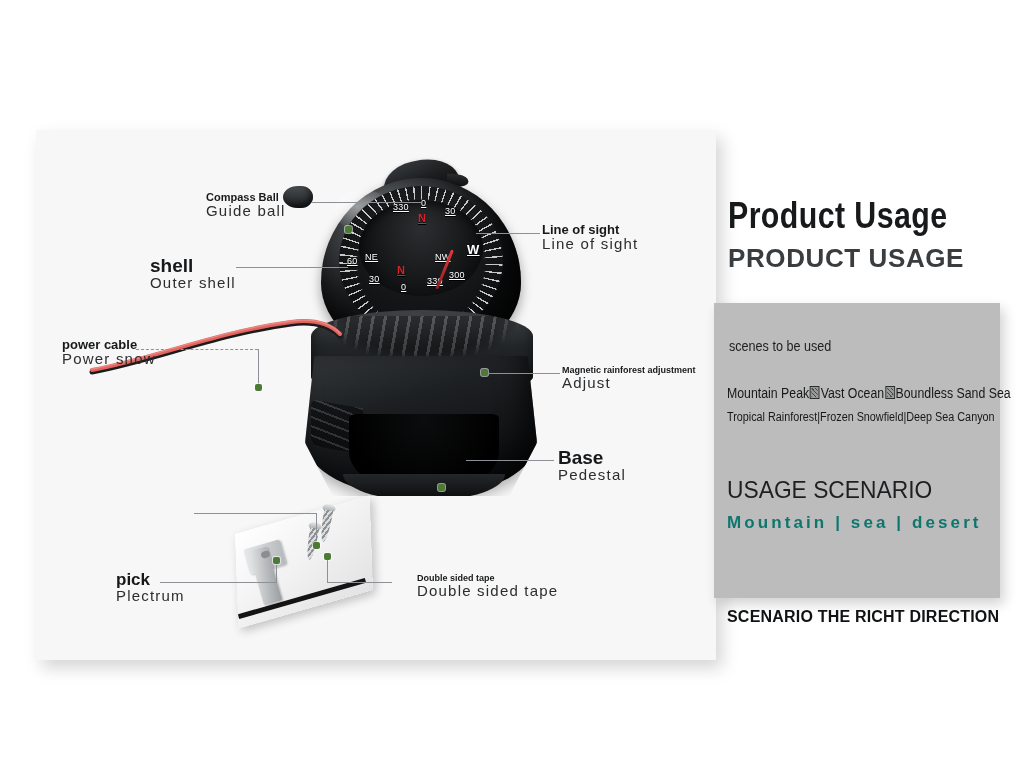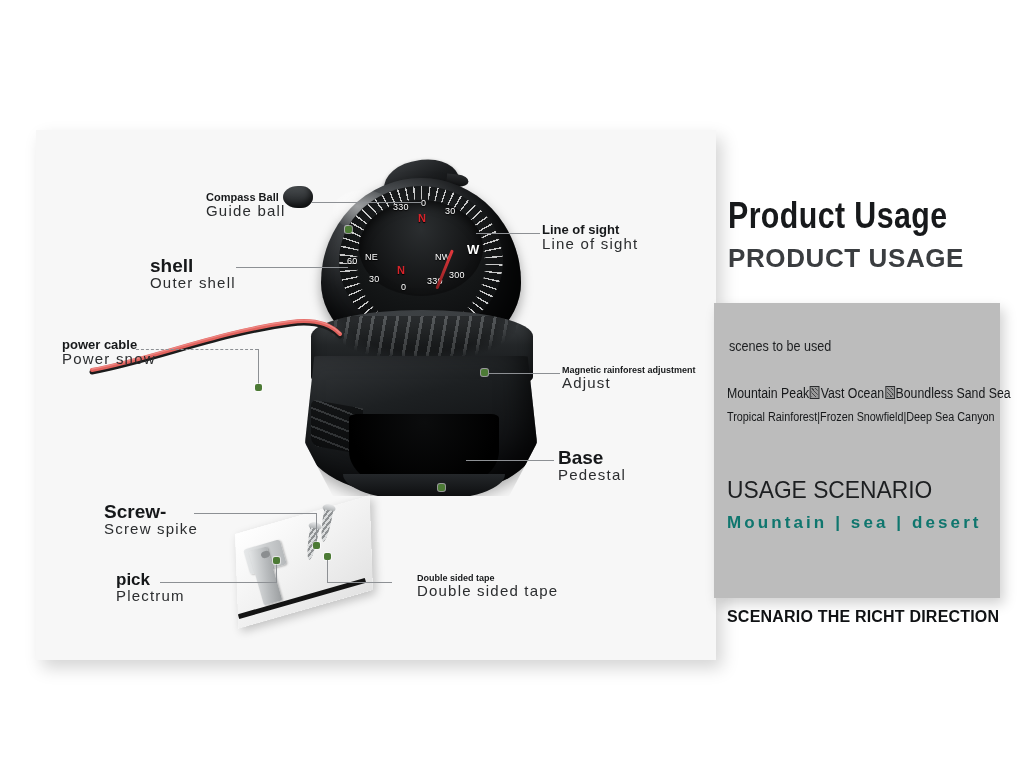--- a/index.html
+++ b/index.html
@@ -63,21 +63,21 @@
             mask:radial-gradient(circle at 50% 52%, transparent 56%, #000 58%, #000 72%, transparent 74%);
     opacity:.9;
   }
   .dial-inner{
     position:absolute;left:20px;top:14px;width:124px;height:96px;
     border-radius:50%;
     background:radial-gradient(ellipse at 50% 30%, #2b2e30, #101112 70%);
     box-shadow:inset 0 4px 10px rgba(0,0,0,.6);
   }
   .dm{position:absolute;color:#ffffff;font-size:9px;font-family:"Liberation Sans",sans-serif;
-      text-shadow:0 1px 1px #000;letter-spacing:.3px;}
+      text-shadow:0 1px 1px #000;letter-spacing:.3px;text-decoration:underline;}
   .dm.red{color:#d8232a;font-weight:bold;font-size:11px;}
   .dm.big{font-size:13px;font-weight:bold;}
 
   .needle{
     position:absolute;left:112px;top:64px;width:3px;height:42px;
     background:linear-gradient(180deg,#e2383c,#8d1f22);
     transform-origin:50% 0%;transform:rotate(22deg);
     border-radius:2px;
   }
 
@@ -375,24 +375,20 @@
     <div class="dot" style="left:402px;top:354px;"></div>
     <div class="leader" style="left:430px;top:330px;width:88px;"></div>
     <div class="label" style="left:522px;top:318px;">
       <span class="cn" style="font-size:19px;">Base</span>
       <span class="en" style="font-size:15px;">Pedestal</span>
     </div>
 
     <div class="leader" style="left:158px;top:383px;width:122px;"></div>
     <div class="leader v" style="left:280px;top:383px;height:32px;"></div>
     <div class="dot" style="left:277px;top:412px;"></div>
-    <div class="label" style="left:68px;top:372px;">
-      <span class="cn" style="font-size:19px;">Screw-</span>
-      <span class="en" style="font-size:15px;">Screw spike</span>
-    </div>
 
     <div class="leader" style="left:124px;top:452px;width:116px;"></div>
     <div class="leader v" style="left:240px;top:432px;height:21px;"></div>
     <div class="dot" style="left:237px;top:427px;"></div>
     <div class="label" style="left:80px;top:441px;">
       <span class="cn" style="font-size:17px;">pick</span>
       <span class="en" style="font-size:15px;">Plectrum</span>
     </div>
 
     <div class="dot" style="left:288px;top:423px;"></div>

